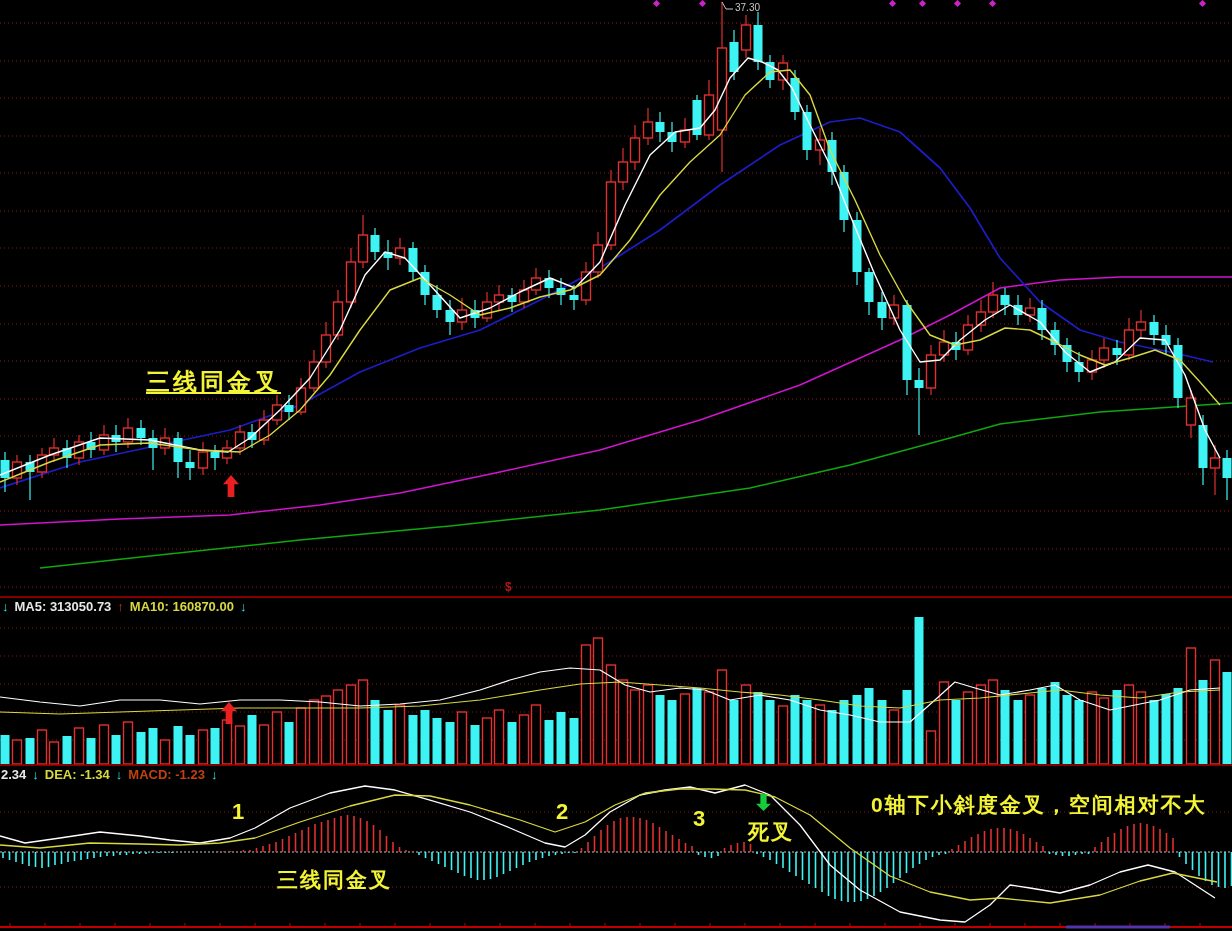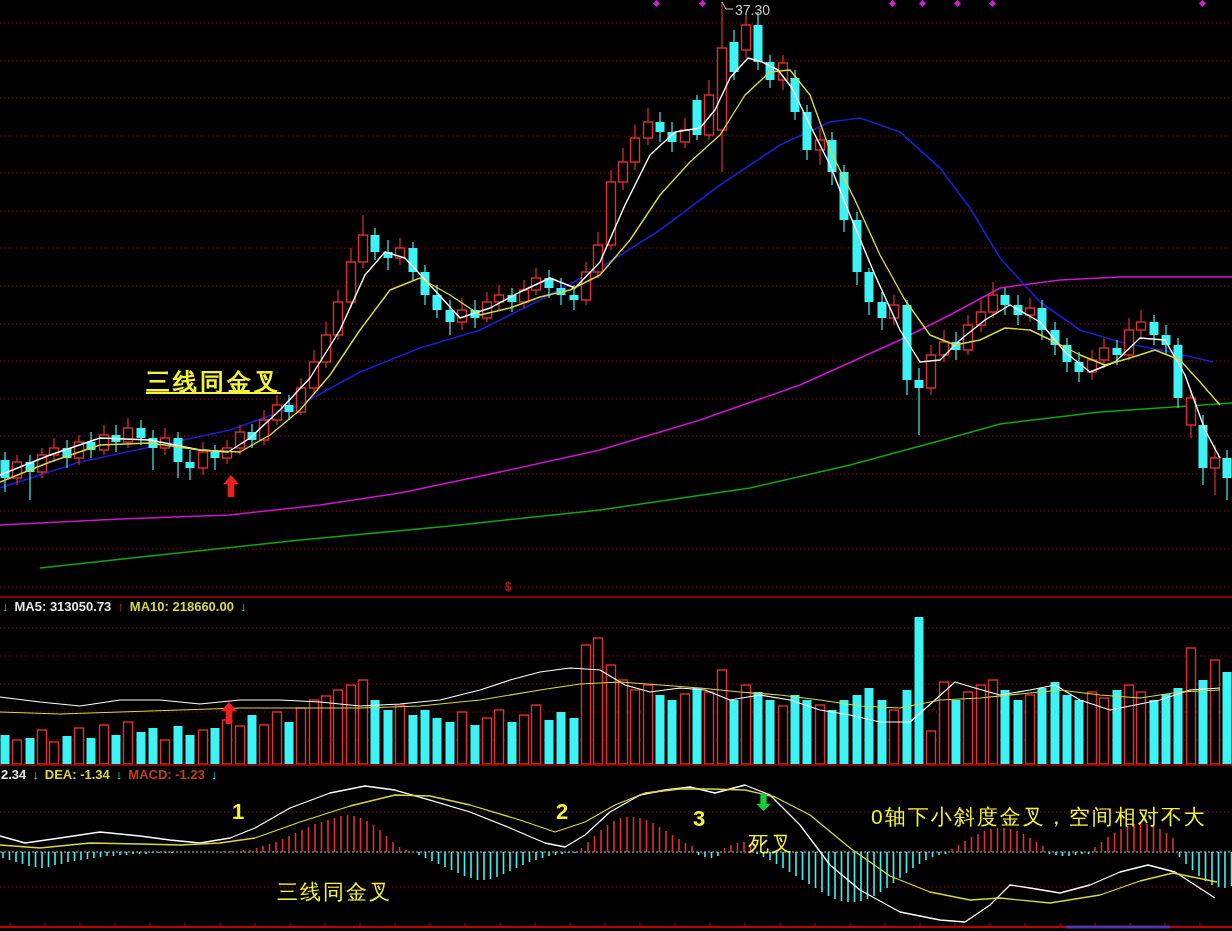--- a/index.html
+++ b/index.html
@@ -1,21 +1,21 @@
 <!DOCTYPE html>
 <html><head>
 <meta charset="utf-8">
 <style>
   html,body{margin:0;padding:0;background:#000;}
   .screen{position:relative;width:1232px;height:931px;background:#000;overflow:hidden;
           font-family:"Liberation Sans","DejaVu Sans",sans-serif;}
   .abs{position:absolute;white-space:nowrap;}
-  .peak-label{color:#c8c8c8;font-size:14px;}
+  .peak-label{color:#c8c8c8;font-size:10px;}
   .ann-main{color:#f4f436;font-size:24px;font-weight:bold;letter-spacing:3px;text-decoration:underline;}
-  .macd-note{color:#f4f436;font-size:21px;font-weight:normal;letter-spacing:2px;margin-top:12px;}
+  .macd-note{color:#f4f436;font-size:21px;font-weight:bold;letter-spacing:2px;}
   .macd-num{color:#f4f436;font-size:22px;font-weight:bold;}
   .hdr{font-size:13px;font-weight:bold;display:flex;gap:6px;align-items:center;}
   .c-white{color:#e8e8e8;}
   .c-yellow{color:#d8d840;}
   .c-magenta{color:#c2410c;}
   .c-cyan{color:#2ee8e8;}
   .c-red{color:#e03030;}
   .dollar{color:#b01818;font-size:12px;font-weight:bold;}
   .arrow-up{width:16px;height:22px;background:#e82020;
     clip-path:polygon(50% 0,100% 42%,71% 42%,71% 100%,29% 100%,29% 42%,0 42%);}
@@ -599,21 +599,21 @@
   <span class="abs ann-main" style="left:146px;top:366px">三线同金叉</span>
 
   <div class="abs arrow-up" style="left:223px;top:475px"></div>
 
   <span class="abs dollar" style="left:505px;top:580px">$</span>
 
   <div class="abs hdr" style="left:2px;top:599px">
     <span class="c-cyan">↓</span>
     <span class="c-white">MA5: 313050.73</span>
     <span class="c-red">↑</span>
-    <span class="c-yellow">MA10: 218660.00</span>
+    <span class="c-yellow">MA10: 160870.00</span>
     <span class="c-cyan">↓</span>
   </div>
 
   <div class="abs arrow-up" style="left:221px;top:702px"></div>
 
   <div class="abs hdr" style="left:1px;top:767px">
     <span class="c-white">2.34</span>
     <span class="c-cyan">↓</span>
     <span class="c-yellow">DEA: -1.34</span>
     <span class="c-cyan">↓</span>

